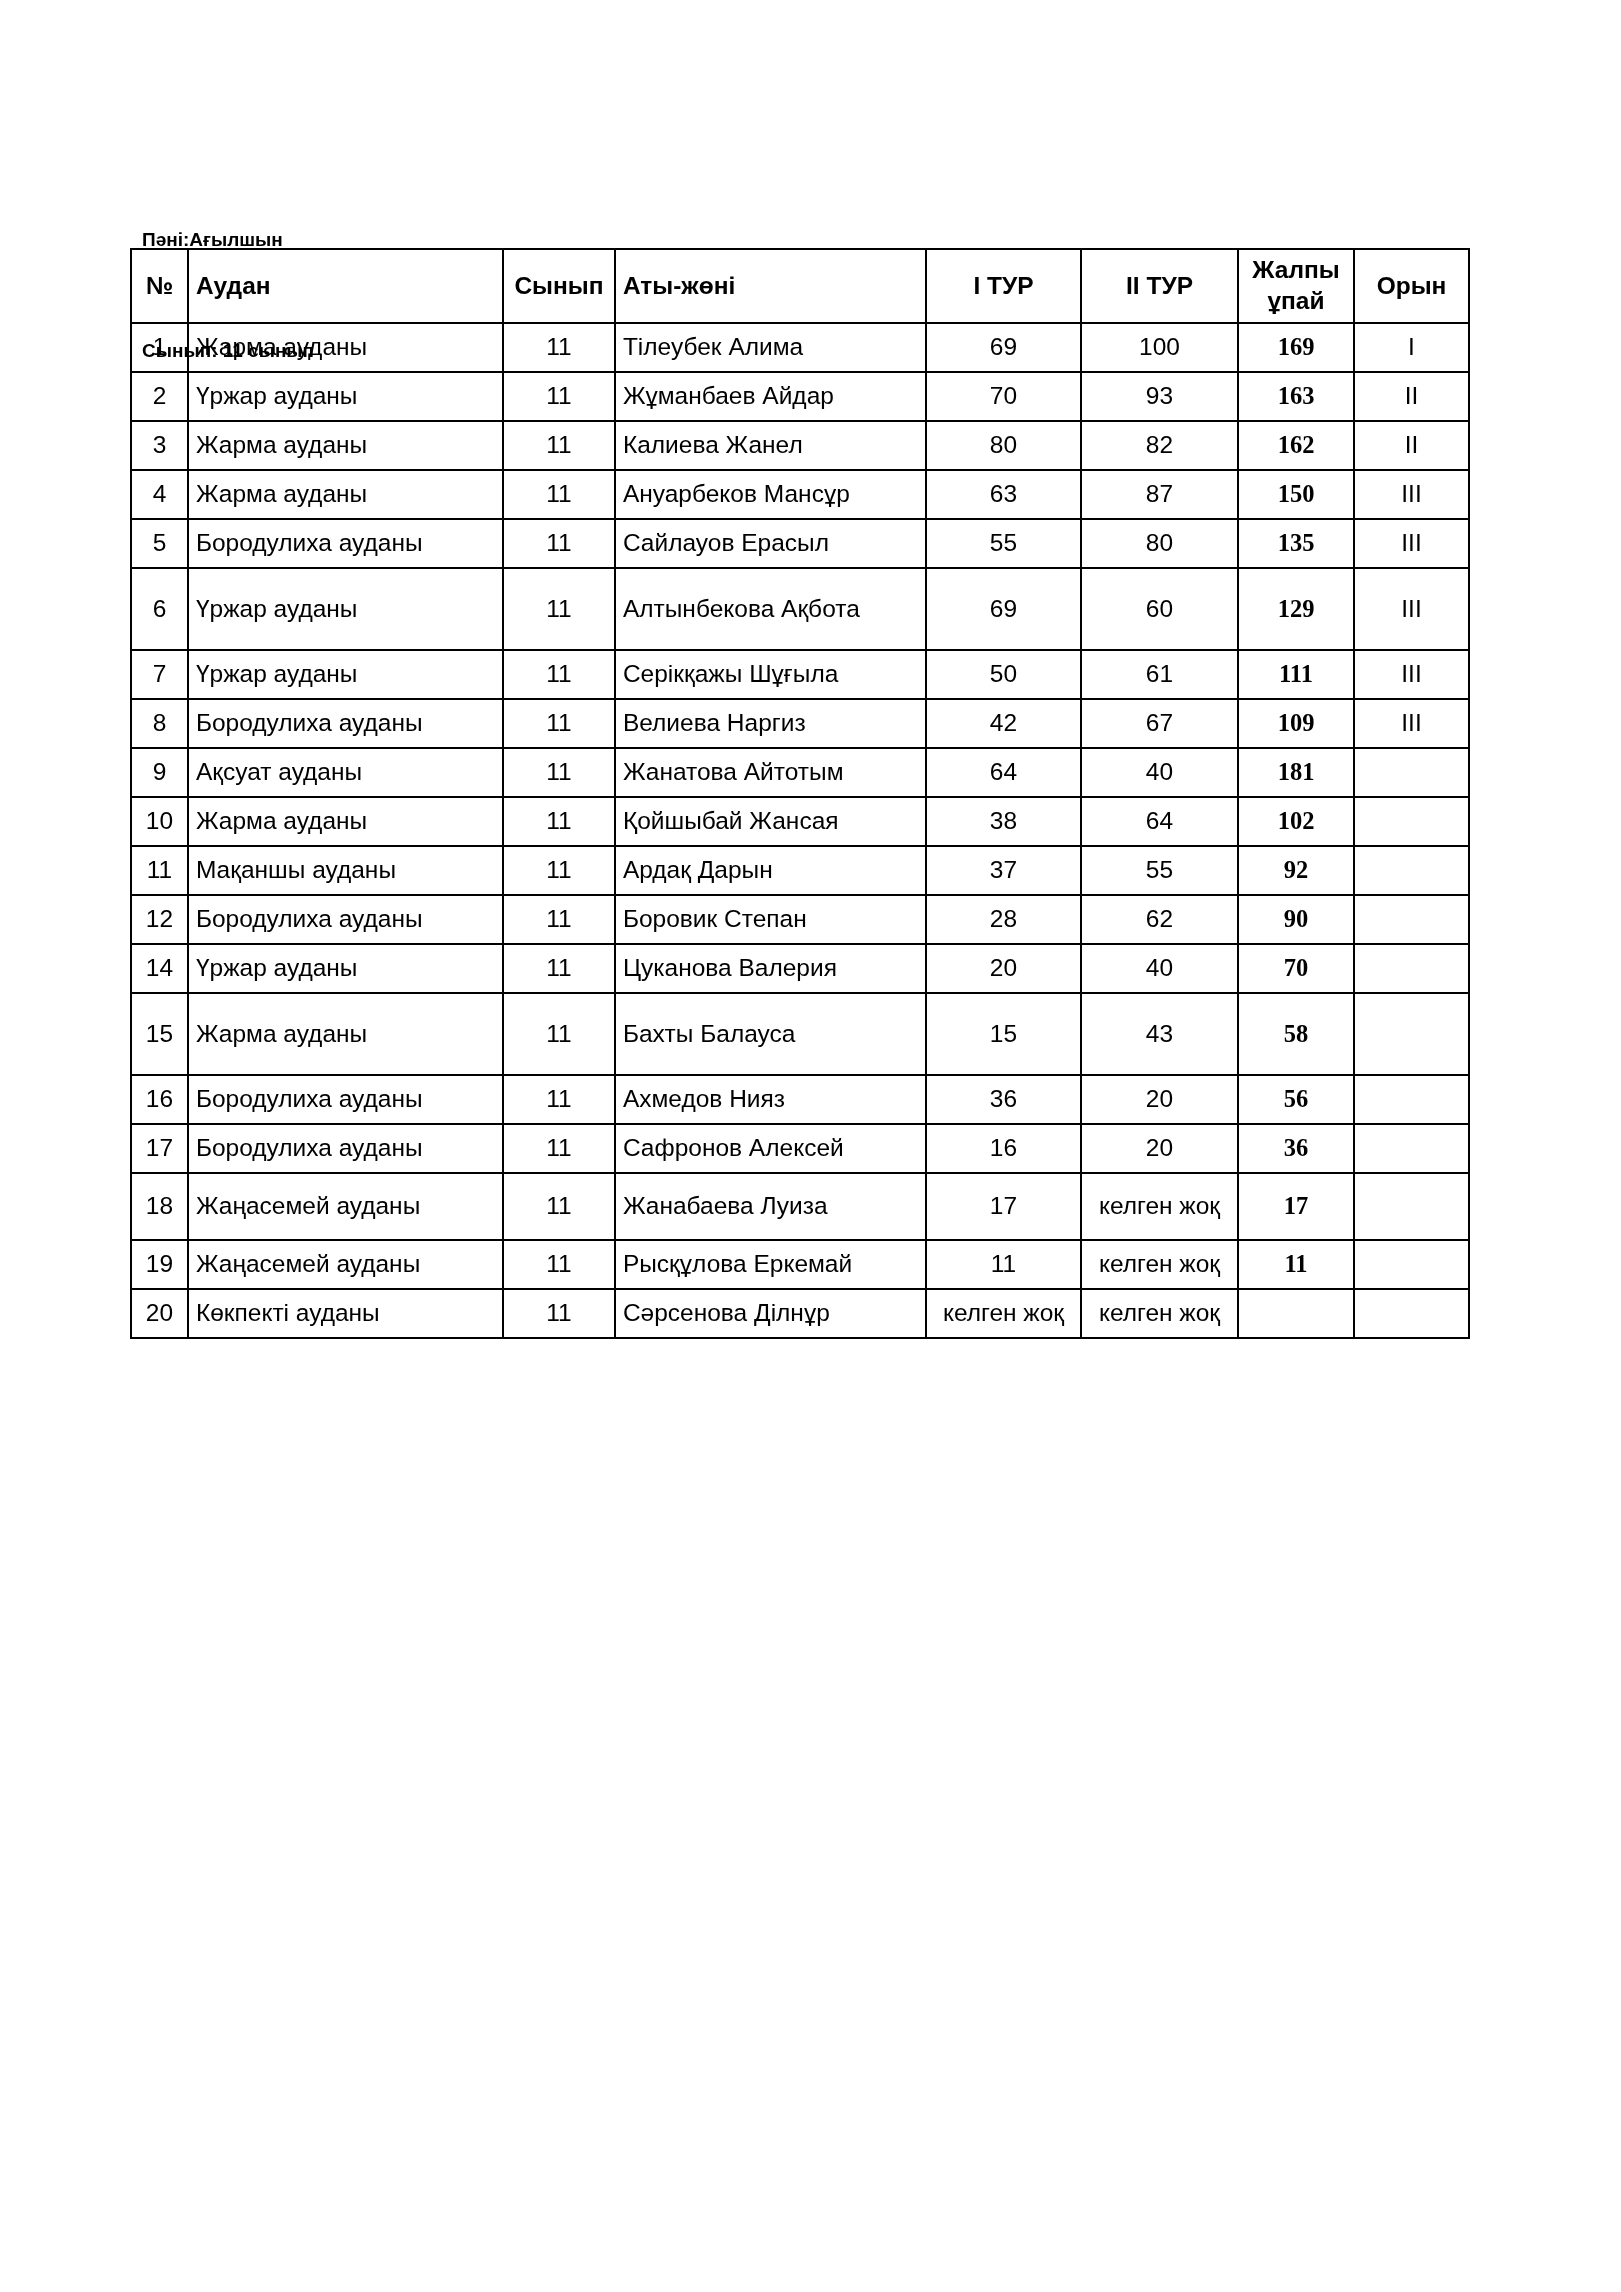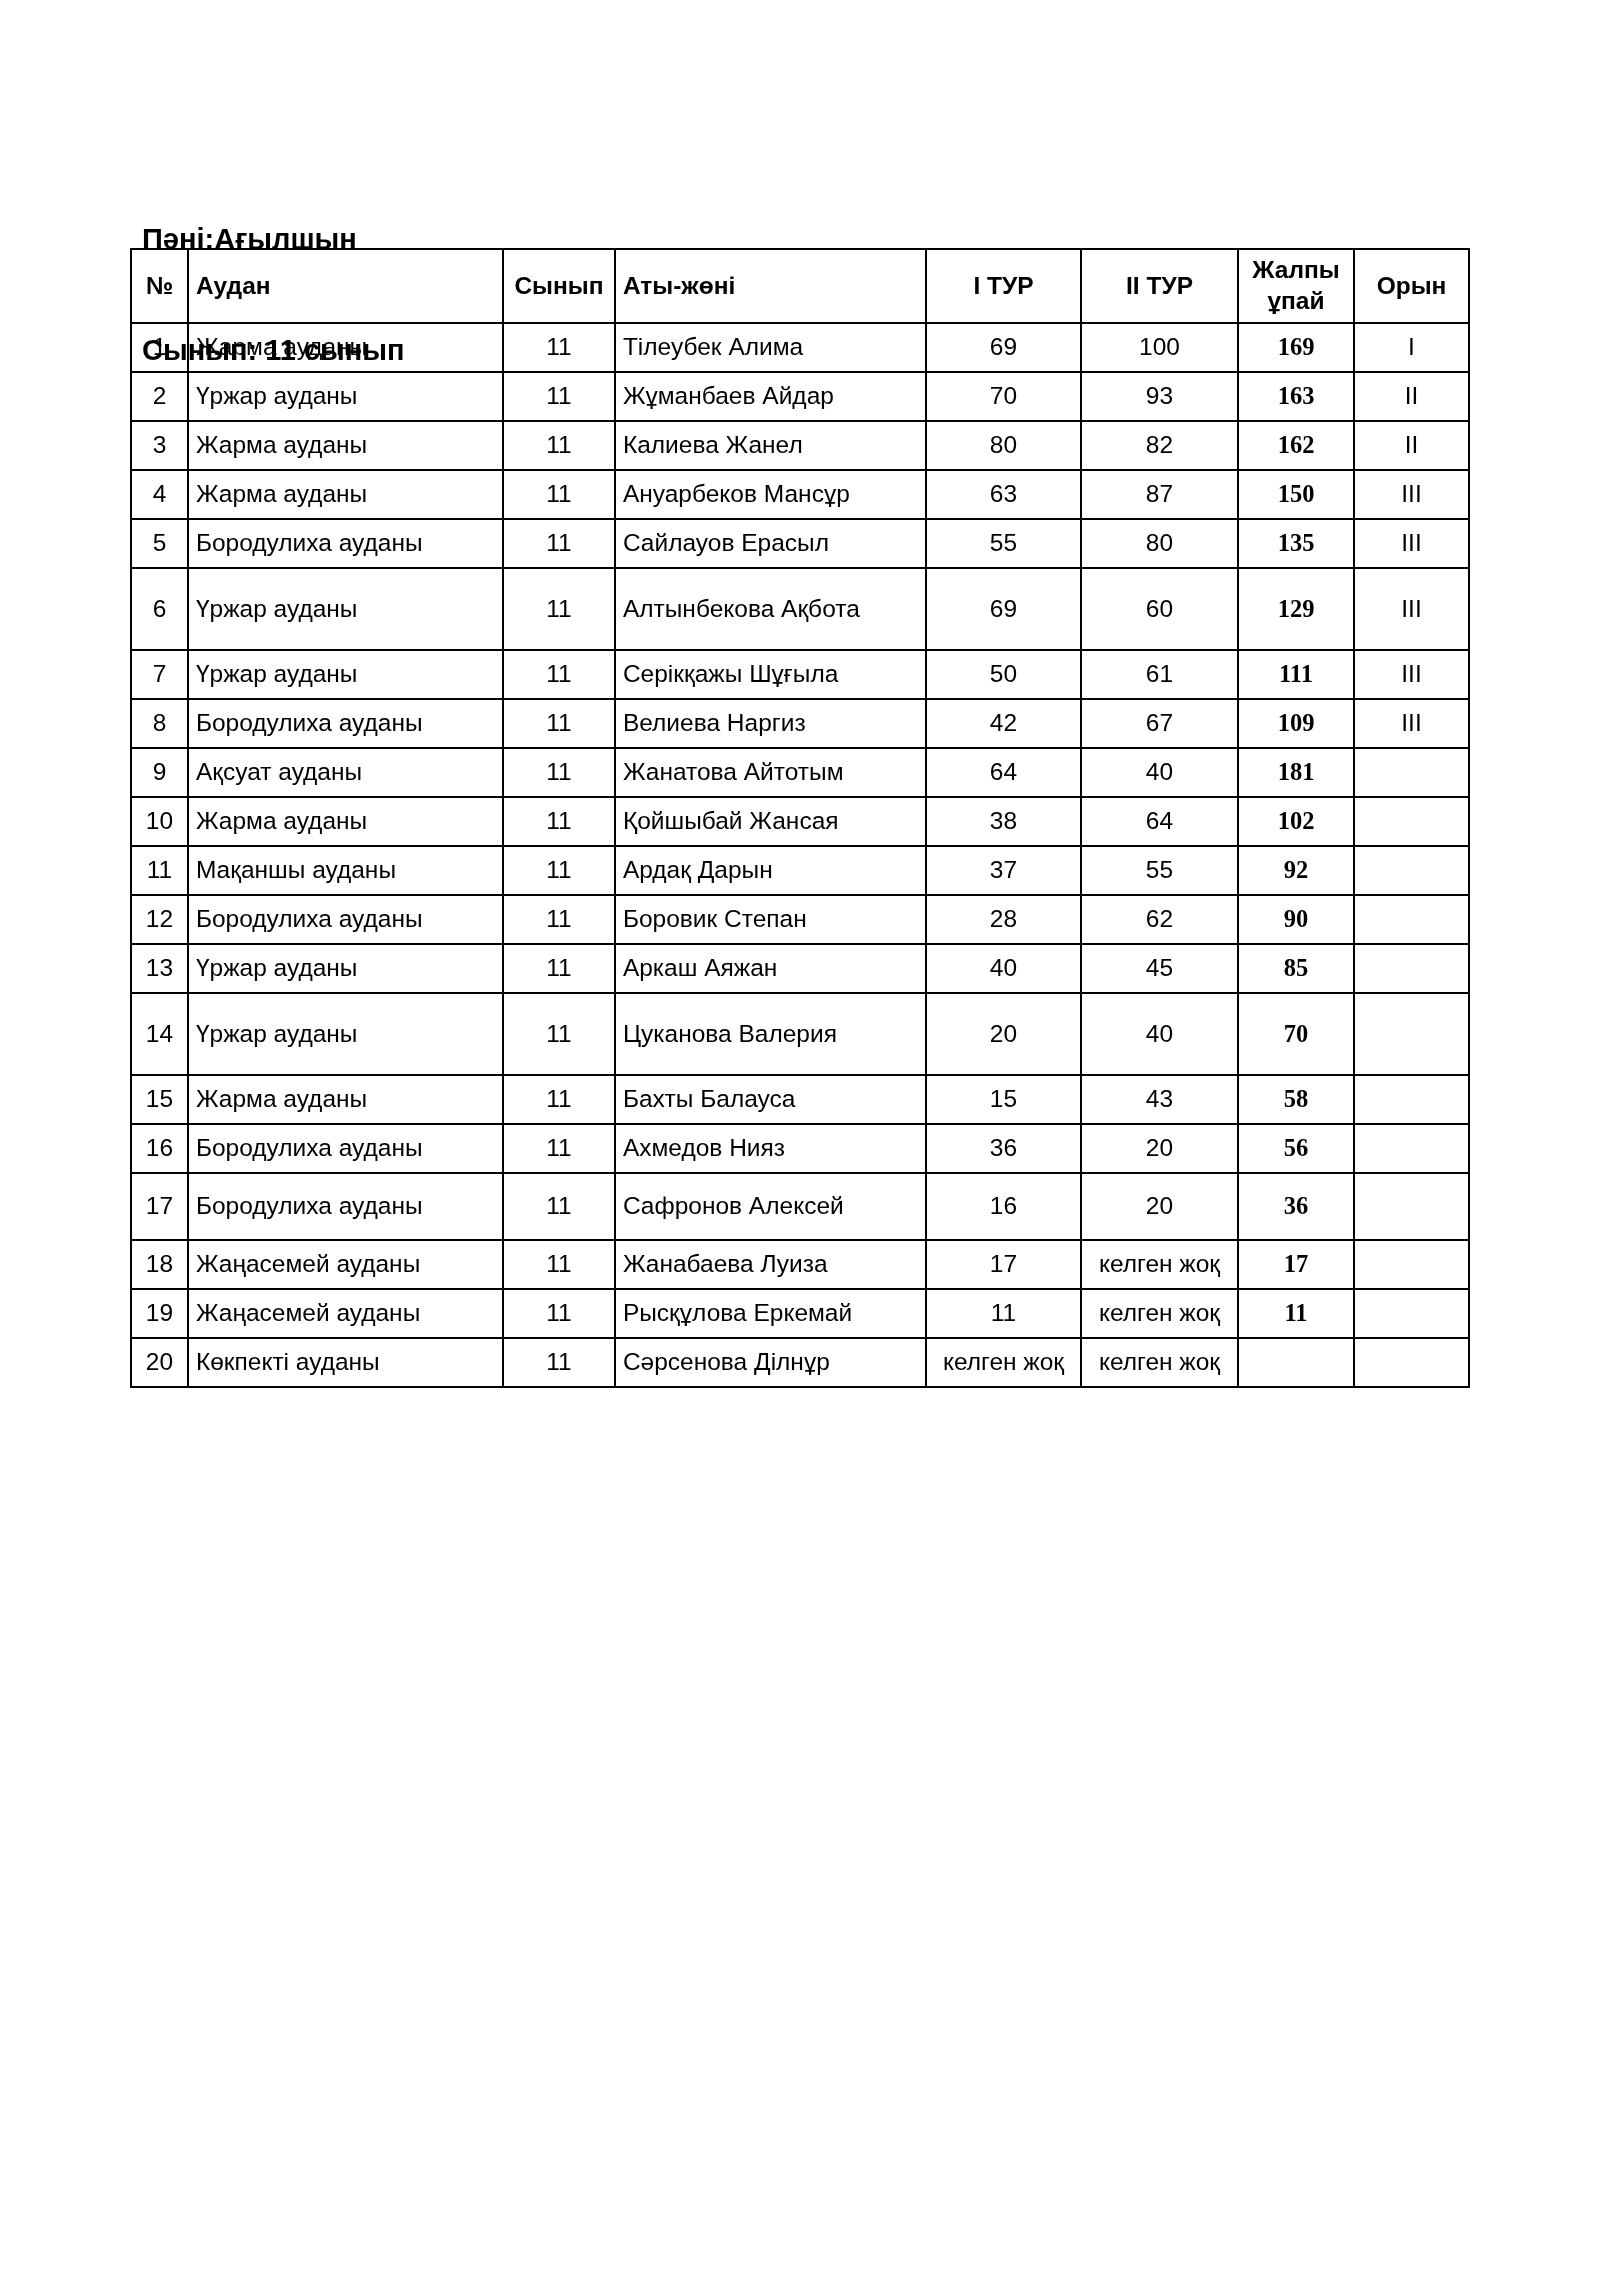--- a/index.html
+++ b/index.html
@@ -11,21 +11,21 @@
     height: 2293px;
     position: relative;
     overflow: hidden;
     font-family: "Liberation Sans", "DejaVu Sans", sans-serif;
     color: #000000;
   }
   .doc-header {
     position: absolute;
     left: 142px;
     top: 147px;
-    font-size: 29px;
+    font-size: 19px;
     font-weight: 700;
     line-height: 37px;
     white-space: pre;
   }
   .table-wrap {
     position: absolute;
     left: 130px;
     top: 248px;
   }
   table.results {
@@ -205,30 +205,20 @@
           <td>12</td>
           <td>Бородулиха ауданы</td>
           <td>11</td>
           <td>Боровик Степан</td>
           <td>28</td>
           <td>62</td>
           <td>90</td>
           <td></td>
         </tr>
         <tr>
-          <td>13</td>
-          <td>Үржар ауданы</td>
-          <td>11</td>
-          <td>Аркаш Аяжан</td>
-          <td>40</td>
-          <td>45</td>
-          <td>85</td>
-          <td></td>
-        </tr>
-        <tr>
           <td>14</td>
           <td>Үржар ауданы</td>
           <td>11</td>
           <td>Цуканова Валерия</td>
           <td>20</td>
           <td>40</td>
           <td>70</td>
           <td></td>
         </tr>
         <tr>

